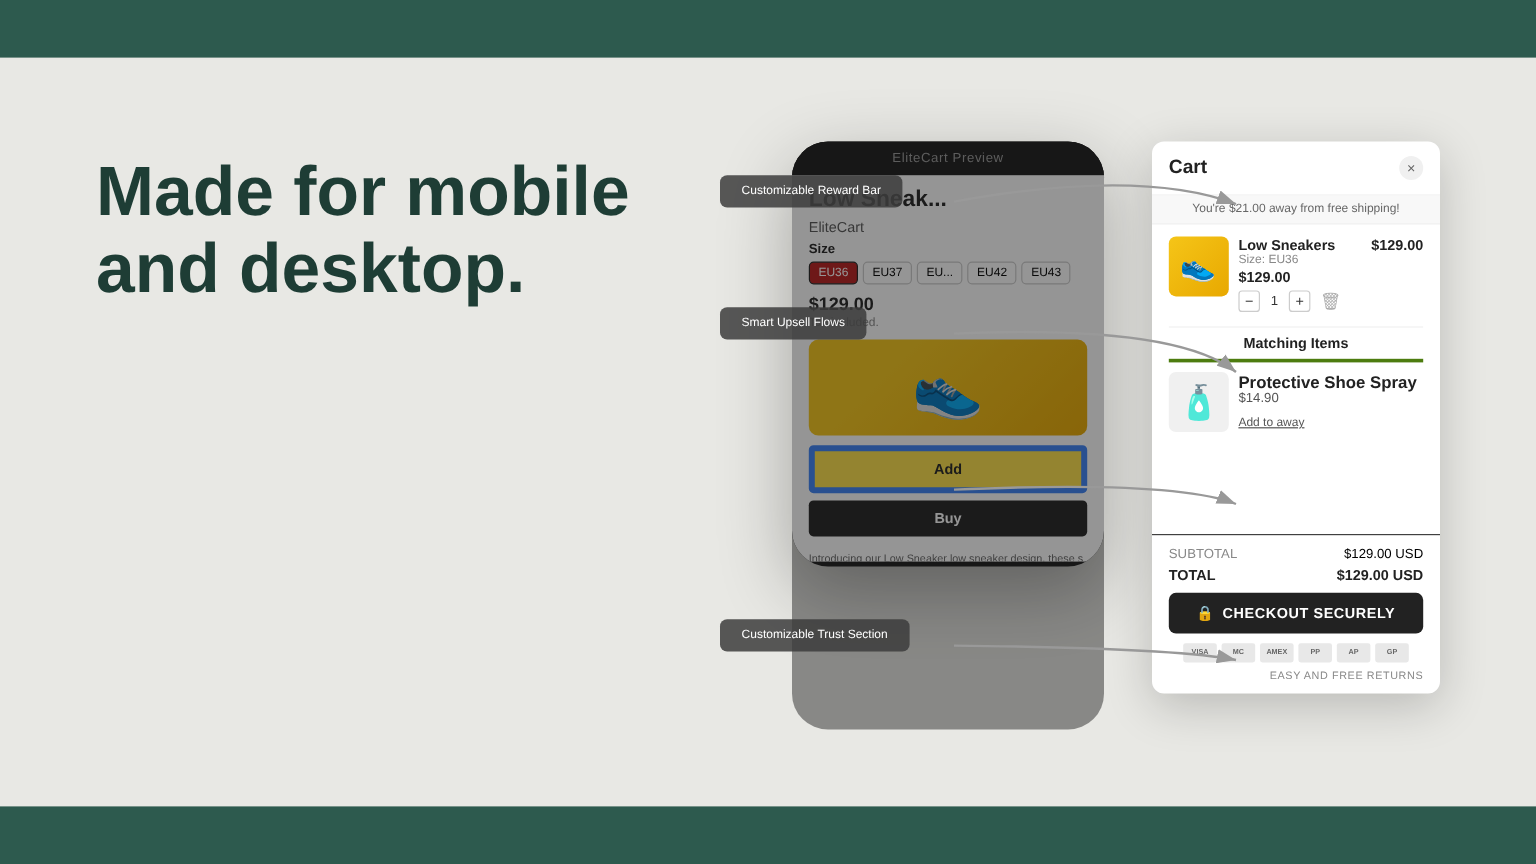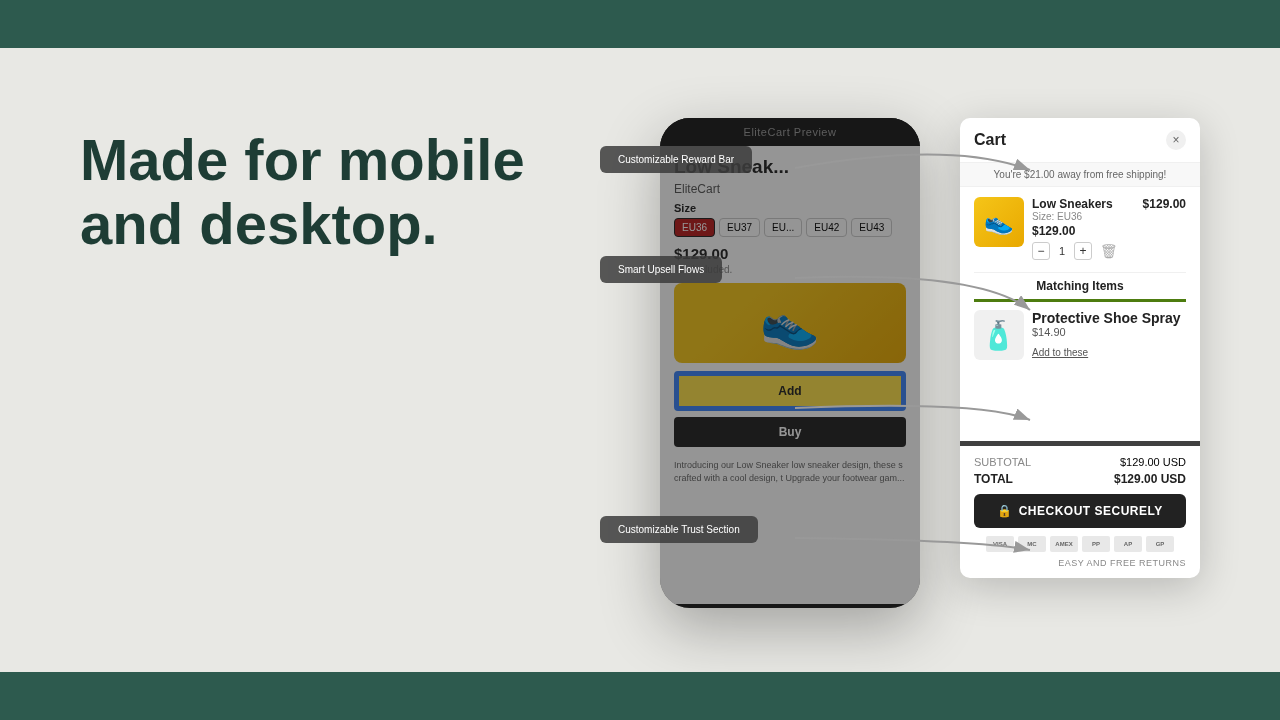--- a/index.html
+++ b/index.html
@@ -91,21 +91,21 @@
       pointer-events: none;
       z-index: 9;
     }
 
     
     .mockup-container {
       position: absolute;
       left: 60px;
       top: 10px;
       width: 260px;
-      height: 490px;
+      height: 354px;
       background: #1a1a1a;
       border-radius: 30px;
       overflow: hidden;
       box-shadow: 0 20px 60px rgba(0,0,0,0.3);
     }
 
     .mockup-header {
       background: #1a1a1a;
       color: #999;
       text-align: center;
@@ -397,21 +397,21 @@
       font-size: 10px;
       color: #555;
       text-decoration: underline;
       cursor: pointer;
       background: none;
       border: none;
       padding: 0;
     }
 
     .cart-footer {
-      border-top: 5px solid #404040;
+      border-top: 1px solid #404040;
       padding: 10px 14px;
     }
 
     .subtotal-row, .total-row {
       display: flex;
       justify-content: space-between;
       font-size: 11px;
       margin-bottom: 4px;
     }
 
@@ -588,21 +588,21 @@
 
         <div class="matching-items-header">Matching Items</div>
 
         <div class="upsell-item">
           <div class="upsell-img">
             <span>🧴</span>
           </div>
           <div class="upsell-details">
             <div class="upsell-name">Protective Shoe Spray</div>
             <div class="upsell-price">$14.90</div>
-            <button class="add-to-cart-btn">Add to these</button>
+            <button class="add-to-cart-btn">Add to away</button>
           </div>
         </div>
       </div>
 
       <div class="cart-footer">
         <div class="subtotal-row">
           <span class="subtotal-label">SUBTOTAL</span>
           <span>$129.00 USD</span>
         </div>
         <div class="total-row">

